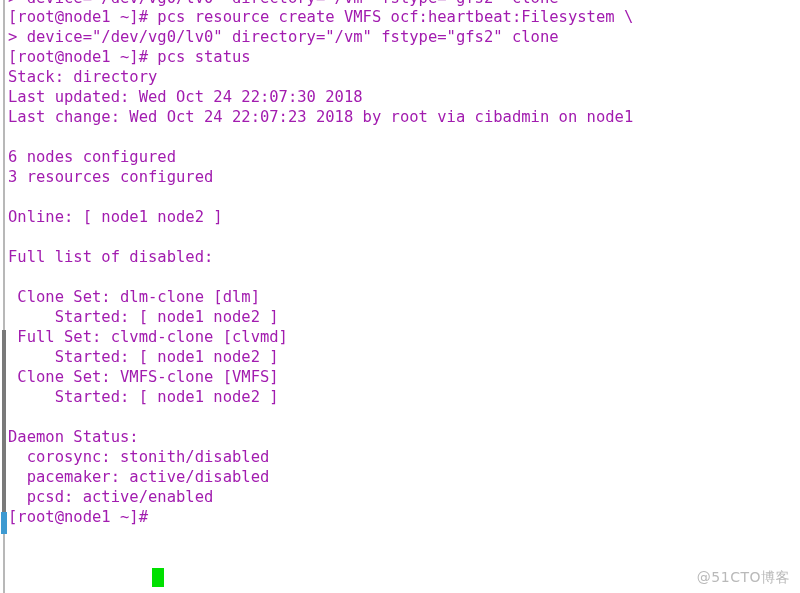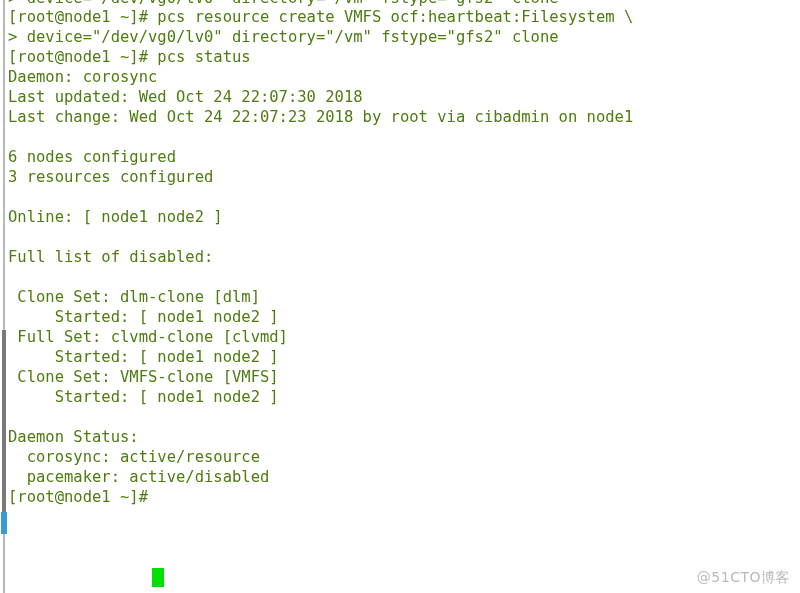--- a/index.html
+++ b/index.html
@@ -70,21 +70,21 @@
     position: absolute;
     left: 0;
     top: 7px;
     width: 792px;
   }
   .row {
     height: 20px;
     line-height: 20px;
     font-size: 15.5px;
     letter-spacing: 0px;
-    color: #4d7c0f;
+    color: #a21caf;
     white-space: pre;
     font-family: "DejaVu Sans Mono", "Liberation Mono", monospace;
   }
   .row.blank {
     color: transparent;
   }
 
   
   #cursor {
     position: absolute;
@@ -120,41 +120,42 @@
   </div>
 
   <div id="terminal">
     <div class="clip-row">
       <div class="row">&gt; device="/dev/vg0/lv0" directory="/vm" fstype="gfs2" clone</div>
     </div>
     <div class="rows" id="rows">
         <div class="row">[root@node1 ~]# pcs resource create VMFS ocf:heartbeat:Filesystem \</div>
         <div class="row">&gt; device="/dev/vg0/lv0" directory="/vm" fstype="gfs2" clone</div>
         <div class="row">[root@node1 ~]# pcs status</div>
-        <div class="row">Daemon: corosync</div>
+        <div class="row">Stack: directory</div>
         <div class="row">Last updated: Wed Oct 24 22:07:30 2018</div>
         <div class="row">Last change: Wed Oct 24 22:07:23 2018 by root via cibadmin on node1</div>
         <div class="row blank"></div>
         <div class="row">6 nodes configured</div>
         <div class="row">3 resources configured</div>
         <div class="row blank"></div>
         <div class="row">Online: [ node1 node2 ]</div>
         <div class="row blank"></div>
         <div class="row">Full list of disabled:</div>
         <div class="row blank"></div>
         <div class="row"> Clone Set: dlm-clone [dlm]</div>
         <div class="row">     Started: [ node1 node2 ]</div>
         <div class="row"> Full Set: clvmd-clone [clvmd]</div>
         <div class="row">     Started: [ node1 node2 ]</div>
         <div class="row"> Clone Set: VMFS-clone [VMFS]</div>
         <div class="row">     Started: [ node1 node2 ]</div>
         <div class="row blank"></div>
         <div class="row">Daemon Status:</div>
-        <div class="row">  corosync: active/resource</div>
+        <div class="row">  corosync: stonith/disabled</div>
         <div class="row">  pacemaker: active/disabled</div>
+        <div class="row">  pcsd: active/enabled</div>
         <div class="row">[root@node1 ~]# </div>
       </div>
   </div>
 
   <div id="cursor"></div>
 
   <div id="watermark">@51CTO博客</div>
 
 </div>
 

